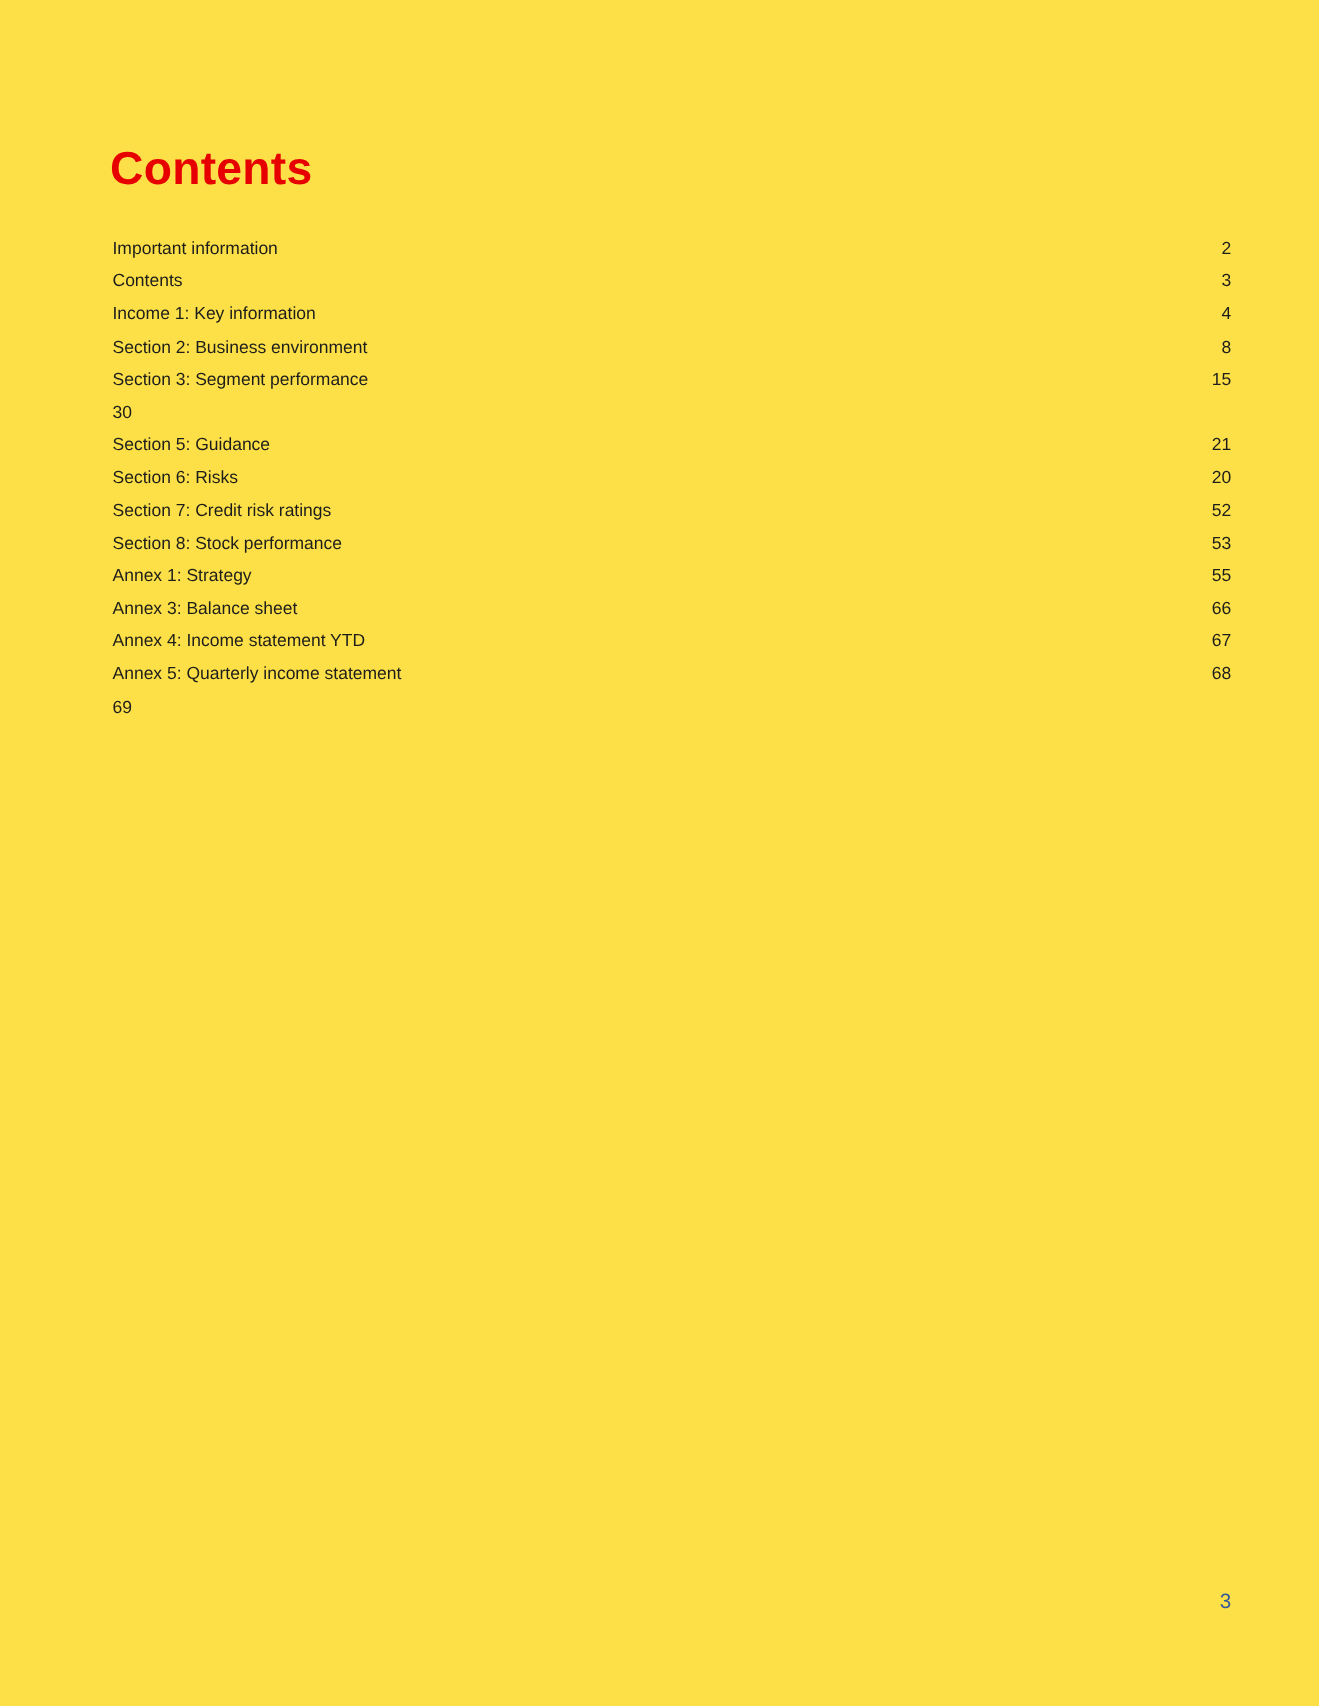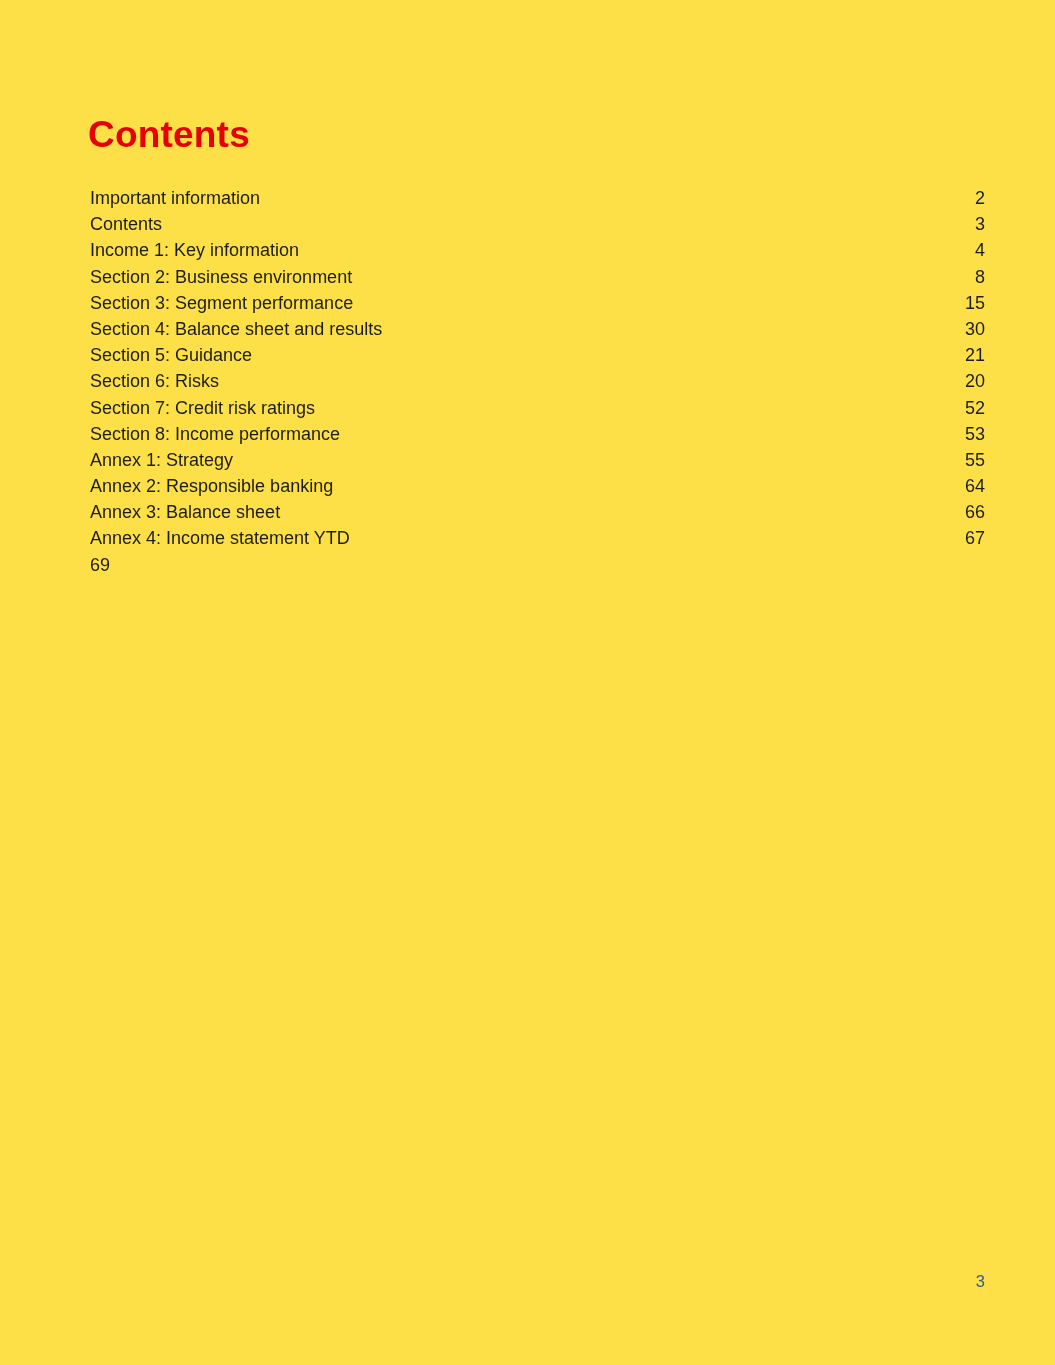--- a/index.html
+++ b/index.html
@@ -34,21 +34,21 @@
     left: 90px;
     right: 70px;
     top: 185px;
   }
   .toc-row {
     display: flex;
     justify-content: space-between;
     align-items: baseline;
     height: 26.2px;
     line-height: 26.2px;
-    font-size: 18px;
+    font-size: 14px;
     color: #1d1d1b;
     cursor: pointer;
   }
   .toc-label {
     white-space: nowrap;
   }
   .toc-page {
     white-space: nowrap;
     text-align: right;
   }
@@ -81,54 +81,53 @@
       </div>
       <div class="toc-row">
         <span class="toc-label">Section 2: Business environment</span>
         <span class="toc-page">8</span>
       </div>
       <div class="toc-row">
         <span class="toc-label">Section 3: Segment performance</span>
         <span class="toc-page">15</span>
       </div>
       <div class="toc-row">
-        <span class="toc-label">Section 4: Balance sheet and results</span>
         <span class="toc-page">30</span>
       </div>
       <div class="toc-row">
         <span class="toc-label">Section 5: Guidance</span>
         <span class="toc-page">21</span>
       </div>
       <div class="toc-row">
         <span class="toc-label">Section 6: Risks</span>
         <span class="toc-page">20</span>
       </div>
       <div class="toc-row">
         <span class="toc-label">Section 7: Credit risk ratings</span>
         <span class="toc-page">52</span>
       </div>
       <div class="toc-row">
-        <span class="toc-label">Section 8: Income performance</span>
+        <span class="toc-label">Section 8: Stock performance</span>
         <span class="toc-page">53</span>
       </div>
       <div class="toc-row">
         <span class="toc-label">Annex 1: Strategy</span>
         <span class="toc-page">55</span>
-      </div>
-      <div class="toc-row">
-        <span class="toc-label">Annex 2: Responsible banking</span>
-        <span class="toc-page">64</span>
       </div>
       <div class="toc-row">
         <span class="toc-label">Annex 3: Balance sheet</span>
         <span class="toc-page">66</span>
       </div>
       <div class="toc-row">
         <span class="toc-label">Annex 4: Income statement YTD</span>
         <span class="toc-page">67</span>
       </div>
       <div class="toc-row">
+        <span class="toc-label">Annex 5: Quarterly income statement</span>
+        <span class="toc-page">68</span>
+      </div>
+      <div class="toc-row">
         <span class="toc-page">69</span>
       </div>
     </div>
 
   <div class="footer-page-number">3</div>
 </div>
 
 </body></html>

